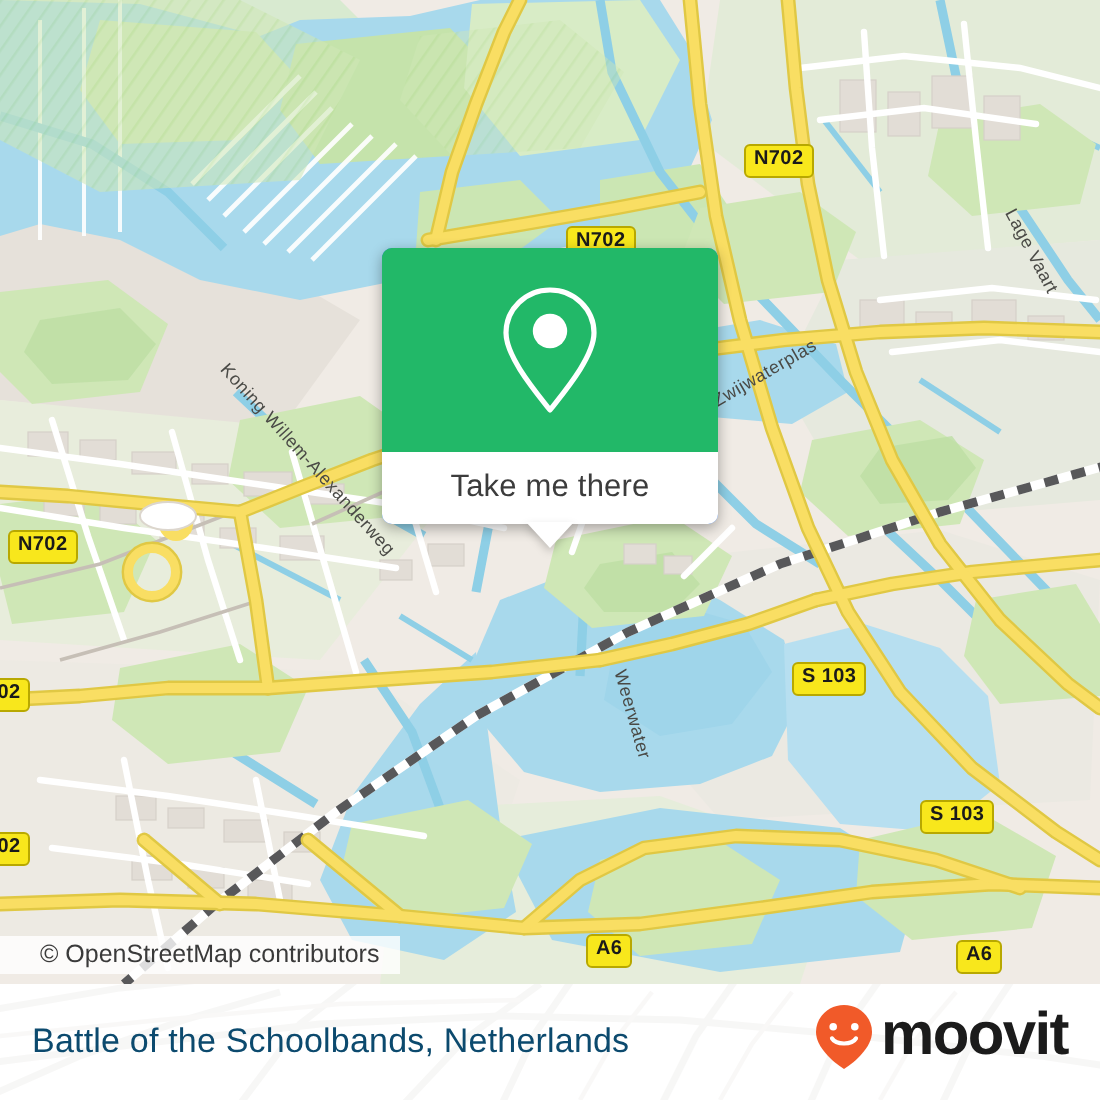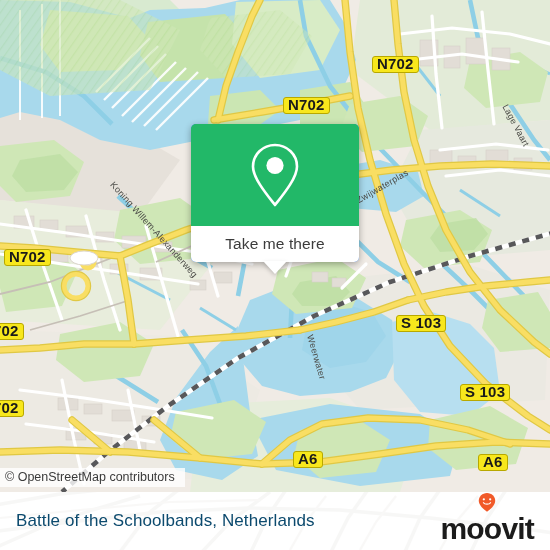--- a/index.html
+++ b/index.html
@@ -18,27 +18,28 @@
   }
   #map svg{display:block;position:absolute;left:0;top:0;}
 
   
   .shield{
     position:absolute;
     background:#f8e71c;
     border:1.4px solid #b8a800;
     border-radius:3px;
     color:#1a1a1a;
-    font-size:15px;
+    font-size:10px;
     font-weight:bold;
     letter-spacing:.2px;
     padding:1px 4px 2px 4px;
     line-height:12px;
     white-space:nowrap;
     font-family:"Liberation Sans", sans-serif;
+    margin-top:16px;
   }
   .maplabel{
     position:absolute;
     color:#4a4a46;
     font-size:9px;
     white-space:nowrap;
     font-family:"Liberation Sans", sans-serif;
     letter-spacing:.3px;
     transform-origin:0 50%;
   }
@@ -74,21 +75,21 @@
     width:0;height:0;
     border-left:12px solid transparent;
     border-right:12px solid transparent;
     border-top:13px solid #ffffff;
     filter:drop-shadow(0 2px 2px rgba(0,0,0,.2));
   }
 
   
   #attrib{
     position:absolute;left:0;top:468px;
-    padding:2px 10px 3px 5px;
+    padding:2px 10px 3px 20px;
     background:rgba(255,255,255,.80);
     color:#3a3a3a;
     font-size:12.5px;
     font-family:"Liberation Sans", sans-serif;
     white-space:nowrap;
   }
 
   
   #footer{
     position:absolute;left:0;top:492px;width:550px;height:58px;
@@ -98,21 +99,21 @@
   #footer-watermark{position:absolute;left:0;top:0;opacity:.5;}
   #footer-title{
     position:absolute;left:16px;top:0;height:58px;
     display:flex;align-items:center;
     color:#0c4a6e;font-size:17px;
     font-family:"Liberation Sans", sans-serif;
     letter-spacing:.1px;
   }
   #footer-logo{
     position:absolute;right:16px;top:0;height:52px;
-    display:flex;align-items:center;gap:2px;flex-direction:column;
+    display:flex;align-items:center;gap:2px;
   }
   #logo-word{
     color:#1b1b1b;font-size:30px;font-weight:bold;
     letter-spacing:-.8px;line-height:30px;
     font-family:"Liberation Sans", sans-serif;
   }
 </style>
 </head>
 <body>
 

